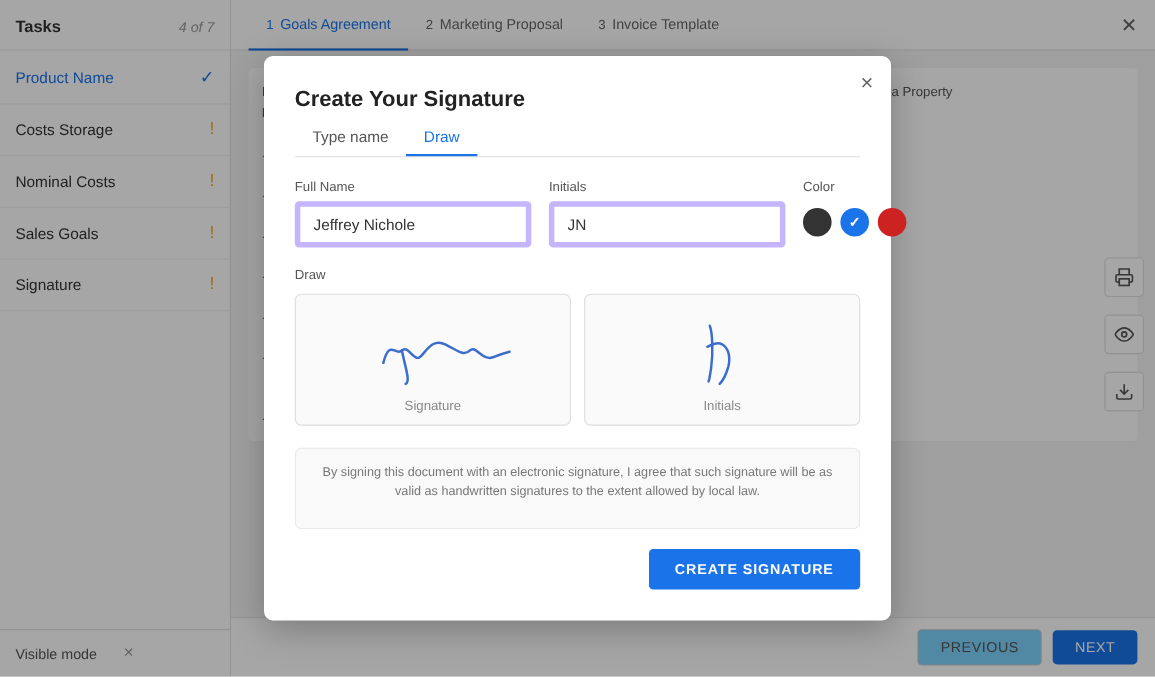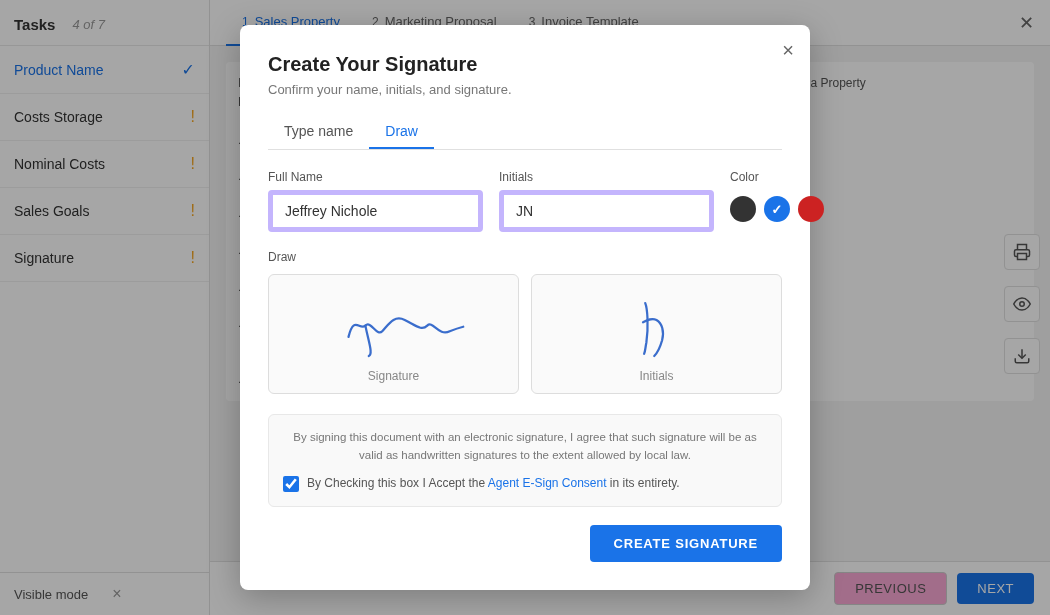--- a/index.html
+++ b/index.html
@@ -3,21 +3,21 @@
   <meta charset="utf-8">
   <style>
     * { box-sizing: border-box; margin: 0; padding: 0; }
     body { font-family: 'Segoe UI', Arial, sans-serif; background: #f0f0f0; width: 1050px; height: 615px; overflow: hidden; position: relative; }
 
     
     .app-container { display: flex; width: 1050px; height: 615px; position: relative; }
 
     
     .sidebar { width: 210px; background: #fff; border-right: 1px solid #e0e0e0; display: flex; flex-direction: column; flex-shrink: 0; }
-    .sidebar-header { padding: 16px 14px 12px; border-bottom: 1px solid #e8e8e8; display: flex; justify-content: flex-start; align-items: center; gap: 17px; }
+    .sidebar-header { padding: 16px 14px 12px; border-bottom: 1px solid #e8e8e8; display: flex; justify-content: space-between; align-items: center; }
     .sidebar-title { font-size: 15px; font-weight: 600; color: #333; }
     .sidebar-count { font-size: 13px; color: #999; font-style: italic; }
     .sidebar-items { flex: 1; overflow-y: auto; }
     .sidebar-item { display: flex; align-items: center; justify-content: space-between; padding: 14px 14px; border-bottom: 1px solid #f0f0f0; cursor: pointer; }
     .sidebar-item-label { font-size: 14px; color: #333; }
     .sidebar-item-label.active { color: #1a73e8; font-weight: 500; }
     .sidebar-item-icon { font-size: 16px; }
     .icon-check { color: #1a73e8; }
     .icon-warn { color: #f5a623; }
     .sidebar-footer { padding: 12px 14px; border-top: 1px solid #e0e0e0; display: flex; align-items: center; gap: 24px; }
@@ -35,21 +35,21 @@
     .tab-close-btn { margin-left: auto; color: #666; cursor: pointer; font-size: 18px; display: flex; align-items: center; }
 
     
     .doc-area { flex: 1; padding: 16px; overflow: hidden; position: relative; }
     .doc-text { font-size: 12px; color: #555; line-height: 1.6; background: #fff; padding: 12px; border-radius: 4px; }
     .doc-sidebar-icons { position: absolute; right: 10px; top: 50%; transform: translateY(-50%); display: flex; flex-direction: column; gap: 16px; }
     .doc-icon-btn { width: 36px; height: 36px; border: 1px solid #e0e0e0; border-radius: 4px; background: #fff; display: flex; align-items: center; justify-content: center; cursor: pointer; color: #555; font-size: 16px; }
 
     
     .bottom-bar { background: #fff; border-top: 1px solid #e0e0e0; padding: 10px 16px; display: flex; justify-content: flex-end; gap: 10px; align-items: center; }
-    .btn-prev { padding: 8px 20px; border: 1px solid #ccc; background: #f9a8d4; color: #555; border-radius: 4px; font-size: 13px; cursor: pointer; font-weight: 500; letter-spacing: 0.5px; }
+    .btn-prev { padding: 8px 20px; border: 1px solid #ccc; background: #7dd3fc; color: #555; border-radius: 4px; font-size: 13px; cursor: pointer; font-weight: 500; letter-spacing: 0.5px; }
     .btn-next { padding: 8px 20px; border: none; background: #1a73e8; color: #fff; border-radius: 4px; font-size: 13px; cursor: pointer; font-weight: 500; letter-spacing: 0.5px; }
 
     
     .overlay { position: absolute; top: 0; left: 0; width: 100%; height: 100%; background: rgba(0,0,0,0.35); z-index: 100; display: flex; align-items: center; justify-content: center; }
 
     
     .modal { background: #fff; border-radius: 8px; width: 570px; padding: 28px; position: relative; box-shadow: 0 8px 32px rgba(0,0,0,0.25); }
     .modal-close { position: absolute; top: 14px; right: 16px; cursor: pointer; color: #666; font-size: 20px; background: none; border: none; }
     .modal-title { font-size: 20px; font-weight: 600; color: #222; margin-bottom: 6px; }
     .modal-subtitle { font-size: 13px; color: #777; margin-bottom: 18px; }
@@ -128,21 +128,21 @@
       <span class="sidebar-footer-label">Visible mode</span>
       <span class="sidebar-footer-close">×</span>
     </div>
   </div>
 
   <div class="main-content">
 
     <div class="tabs">
       <div class="tab active">
         <span class="tab-num">1</span>
-        <span>Sales Property</span>
+        <span>Goals Agreement</span>
       </div>
       <div class="tab">
         <span class="tab-num">2</span>
         <span>Marketing Proposal</span>
       </div>
       <div class="tab">
         <span class="tab-num">3</span>
         <span>Invoice Template</span>
       </div>
       <div class="tab-close-btn">✕</div>
@@ -196,21 +196,20 @@
       <button class="btn-prev">PREVIOUS</button>
       <button class="btn-next">NEXT</button>
     </div>
   </div>
 </div>
 
 <div class="overlay">
   <div class="modal">
     <button class="modal-close">×</button>
     <div class="modal-title">Create Your Signature</div>
-    <div class="modal-subtitle">Confirm your name, initials, and signature.</div>
 
     <div class="modal-tabs">
       <div class="modal-tab">Type name</div>
       <div class="modal-tab active">Draw</div>
     </div>
 
     <div class="form-row">
       <div class="form-group full-name">
         <label class="form-label">Full Name</label>
         <input class="form-input" type="text" value="Jeffrey Nichole" style="">
@@ -244,25 +243,19 @@
         <svg viewBox="0 0 200 80" style="flex:1;width:100%;">
           <path d="M90,25 C92,30 93,45 91,60 C90,65 90,68 89,70" stroke="#3a6dcc" stroke-width="2" fill="none" stroke-linecap="round"></path>
           <path d="M88,42 C92,40 96,38 100,40 C105,43 107,50 105,58 C103,65 100,70 98,72" stroke="#3a6dcc" stroke-width="2" fill="none" stroke-linecap="round"></path>
         </svg>
         <span class="draw-box-label">Initials</span>
       </div>
     </div>
 
     <div class="consent-area">
       <div class="consent-text">By signing this document with an electronic signature, I agree that such signature will be as valid as handwritten signatures to the extent allowed by local law.</div>
-      <div class="consent-check-row">
-        <input type="checkbox" class="consent-checkbox" checked="" style="">
-        <span class="consent-check-label">
-          <span>By Checking this box I Accept the </span><a class="consent-link" href="#">Agent E-Sign Consent</a><span> in its entirety.</span>
-        </span>
-      </div>
     </div>
 
     <div class="modal-actions">
       <button class="btn-create-sig">CREATE SIGNATURE</button>
     </div>
   </div>
 </div>
 
 </body></html>

